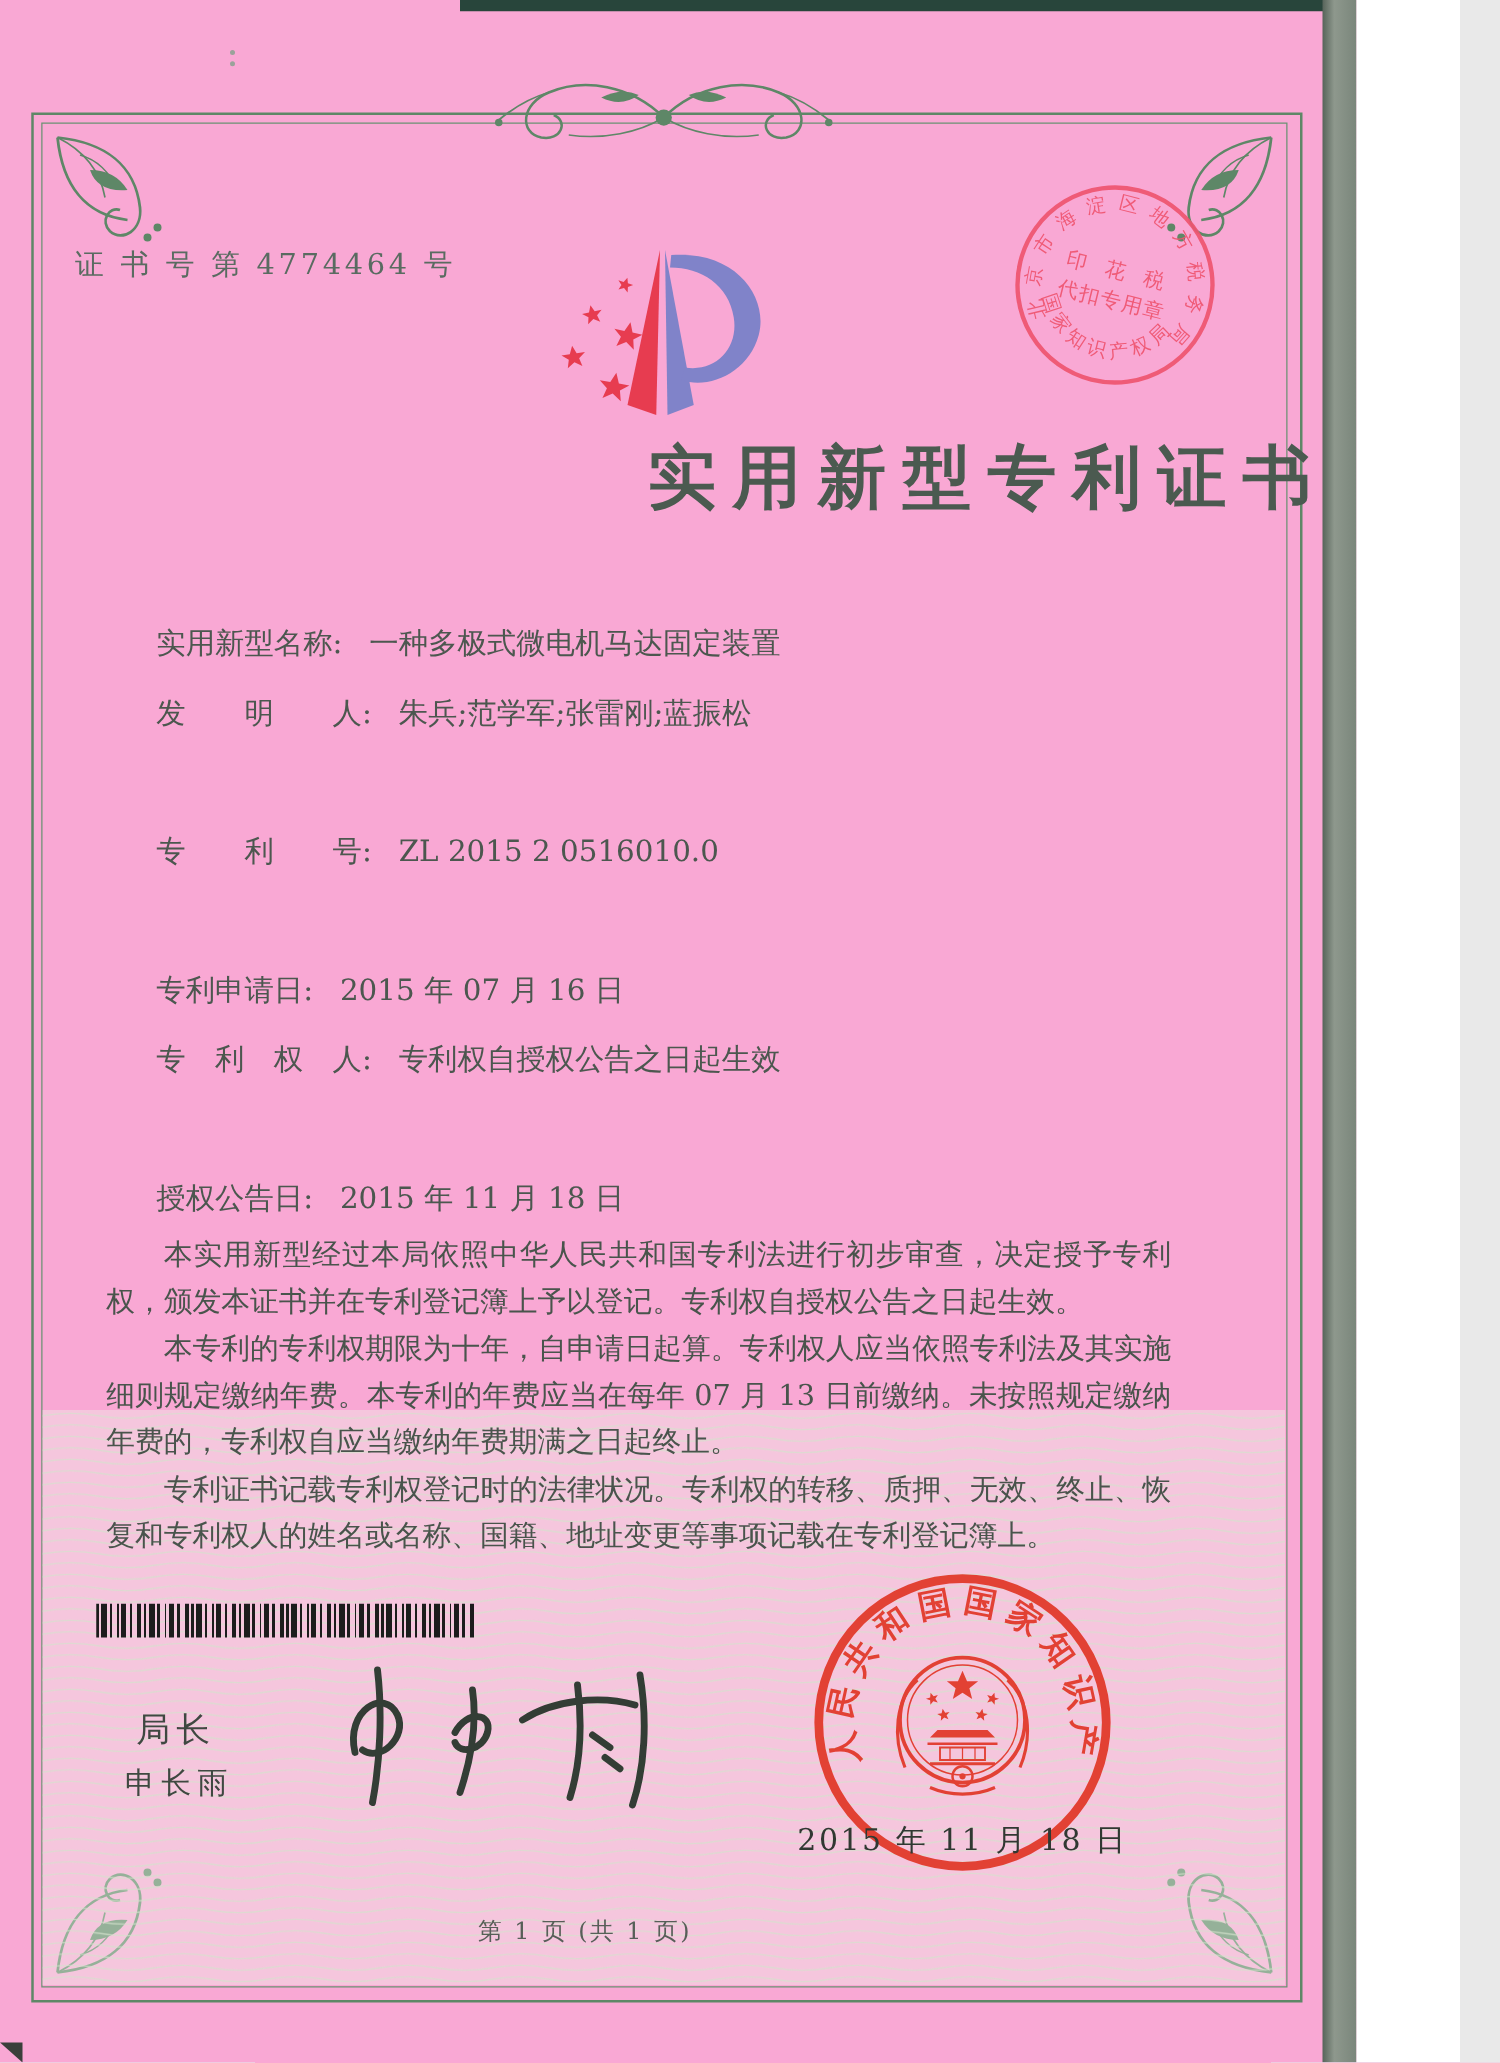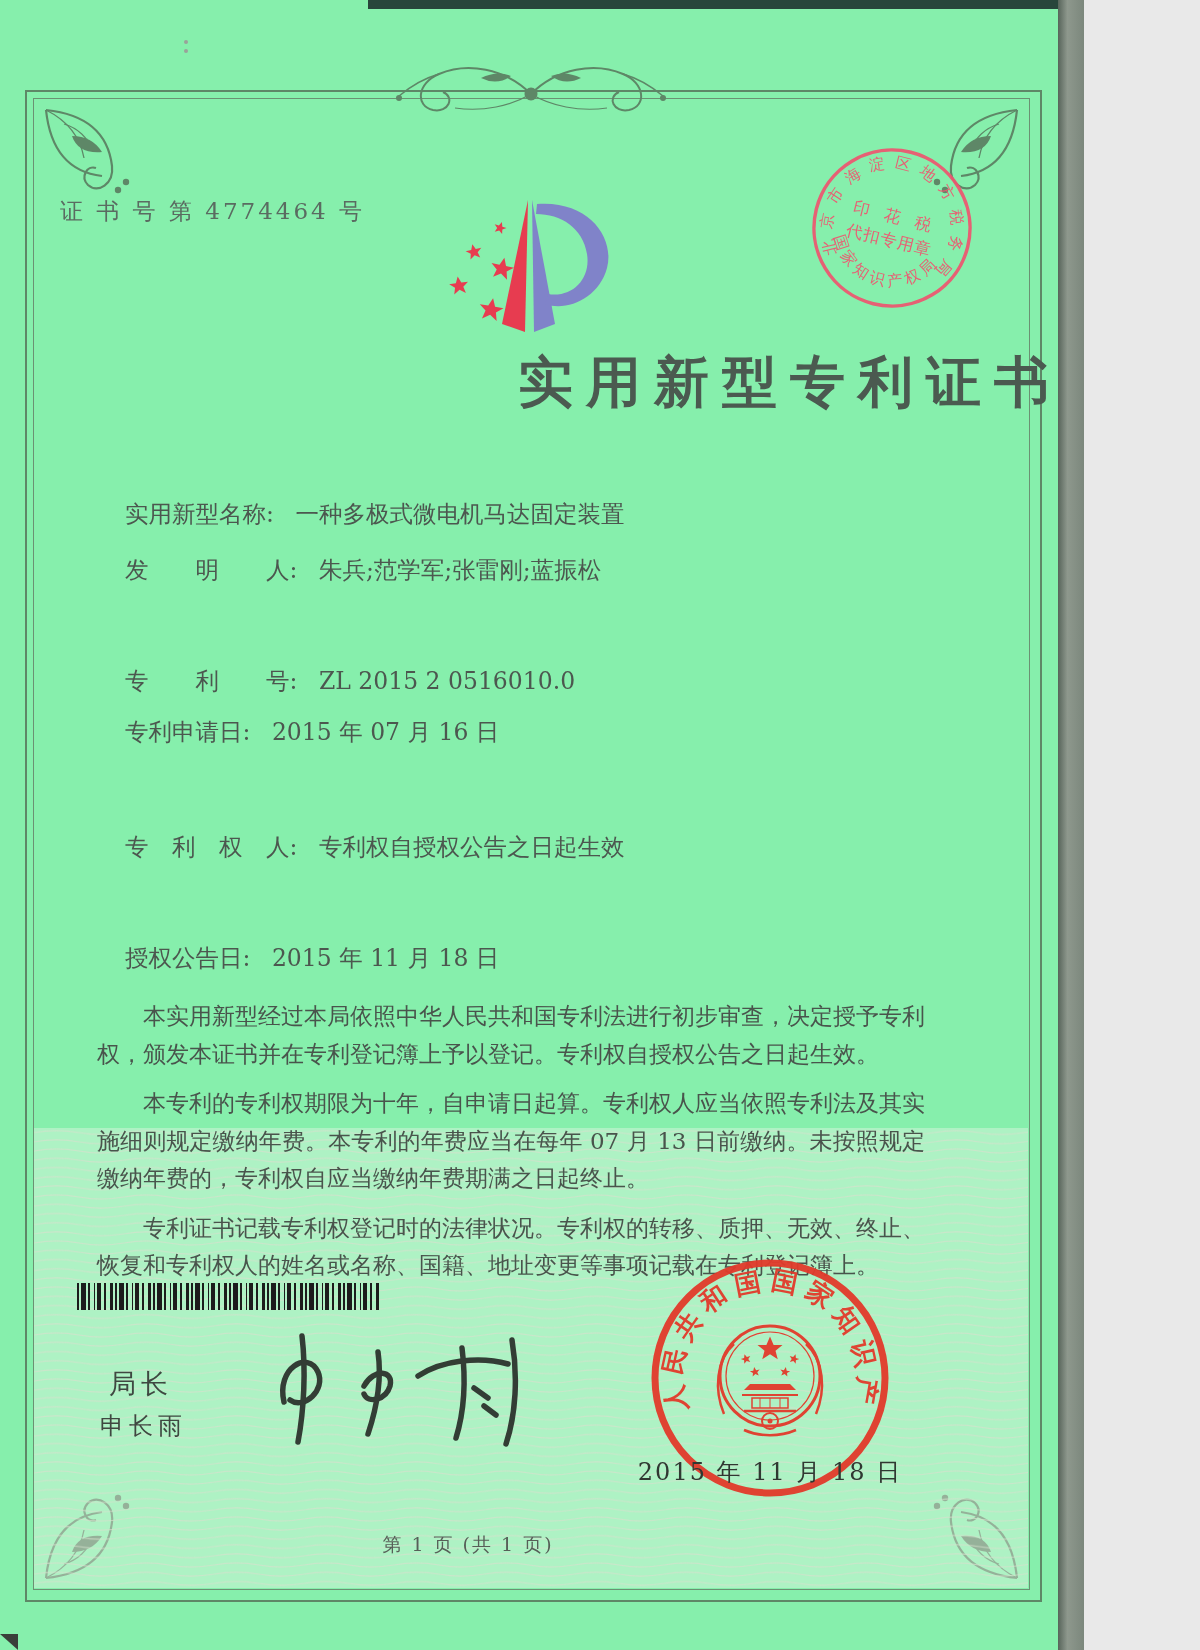--- a/index.html
+++ b/index.html
@@ -1,16 +1,16 @@
 <!DOCTYPE html>
 <html><head>
 <meta charset="utf-8">
 <style>
   html,body{margin:0;padding:0;background:#e9e9e9;}
-  .scan{position:relative;width:1084px;height:1650px;background:#86efac;overflow:hidden;
+  .scan{position:relative;width:1168px;height:1650px;background:#f9a8d4;overflow:hidden;
         font-family:"DejaVu Serif","Liberation Serif",serif;}
   
   .top-strip{position:absolute;left:368px;top:0;width:696px;height:9px;background:#28453b;}
   .right-white{position:absolute;left:1085px;top:0;width:115px;height:1650px;background:#ffffff;}
   .right-band{position:absolute;left:1058px;top:0;width:27px;height:1650px;
 
               background:linear-gradient(to right,#57645a,#8e988d 35%,#7a867b);}
   .corner-mark{position:absolute;left:0;top:1634px;width:0;height:0;
                border-left:18px solid #3a3f3a;border-top:16px solid transparent;transform:rotate(180deg);transform-origin:9px 8px;}
   .speck{position:absolute;left:184px;top:40px;width:4px;height:4px;border-radius:50%;background:#9aa29a;box-shadow:0 9px 0 #9aa29a;}
@@ -28,21 +28,21 @@
   
   .cert-no{position:absolute;left:60px;top:196px;font-size:23px;letter-spacing:3px;color:#5a6b61;}
   .logo{position:absolute;left:403px;top:170px;width:220px;height:170px;}
   .tax-stamp{position:absolute;left:802px;top:138px;width:180px;height:180px;transform:rotate(14deg);opacity:.92;}
   .title{position:absolute;left:0;top:346px;width:1062px;text-align:right;font-size:55px;
          font-weight:700;letter-spacing:13px;color:#4b5a50;}
   .field{position:absolute;left:85px;width:900px;font-size:23.5px;color:#4c574f;white-space:nowrap;margin-left:40px;}
   .field .fvalue{margin-left:14px;}
   .paras{position:absolute;left:85px;top:986px;width:852px;font-size:23px;line-height:37.5px;
          text-align:justify;color:#49544c;}
-  .paras p{margin:12px;text-indent:2em;}
+  .paras p{margin:0;text-indent:2em;}
   .barcode{position:absolute;left:77px;top:1283px;width:303px;height:27px;
     background:repeating-linear-gradient(90deg,
       #1c1c1c 0 2px,transparent 2px 4px,#1c1c1c 4px 9px,transparent 9px 11px,
       #1c1c1c 11px 13px,transparent 13px 17px,#1c1c1c 17px 18px,transparent 18px 20px,
       #1c1c1c 20px 24px,transparent 24px 27px,#1c1c1c 27px 29px,transparent 29px 33px,
       #1c1c1c 33px 36px,transparent 36px 38px);}
   .director-label{position:absolute;left:109px;top:1366px;font-size:27px;letter-spacing:5px;color:#3f4841;
          font-family:"DejaVu Sans","Liberation Sans",sans-serif;}
   .director-name{position:absolute;left:100px;top:1410px;font-size:24px;letter-spacing:5px;color:#3f4841;
          font-family:Liberation Serif, serif;}
@@ -159,21 +159,21 @@
     <span class="fvalue">一种多极式微电机马达固定装置</span>
   </div>
   <div class="field" style="top:554px">
     <span class="flabel">发　　明　　人:</span>
     <span class="fvalue">朱兵;范学军;张雷刚;蓝振松</span>
   </div>
   <div class="field" style="top:665px">
     <span class="flabel">专　　利　　号:</span>
     <span class="fvalue">ZL 2015 2 0516010.0</span>
   </div>
-  <div class="field" style="top:716px">
+  <div class="field" style="top:776px">
     <span class="flabel">专利申请日:</span>
     <span class="fvalue">2015 年 07 月 16 日</span>
   </div>
   <div class="field" style="top:831px">
     <span class="flabel">专　利　权　人:</span>
     <span class="fvalue">专利权自授权公告之日起生效</span>
   </div>
   <div class="field" style="top:942px">
     <span class="flabel">授权公告日:</span>
     <span class="fvalue">2015 年 11 月 18 日</span>

